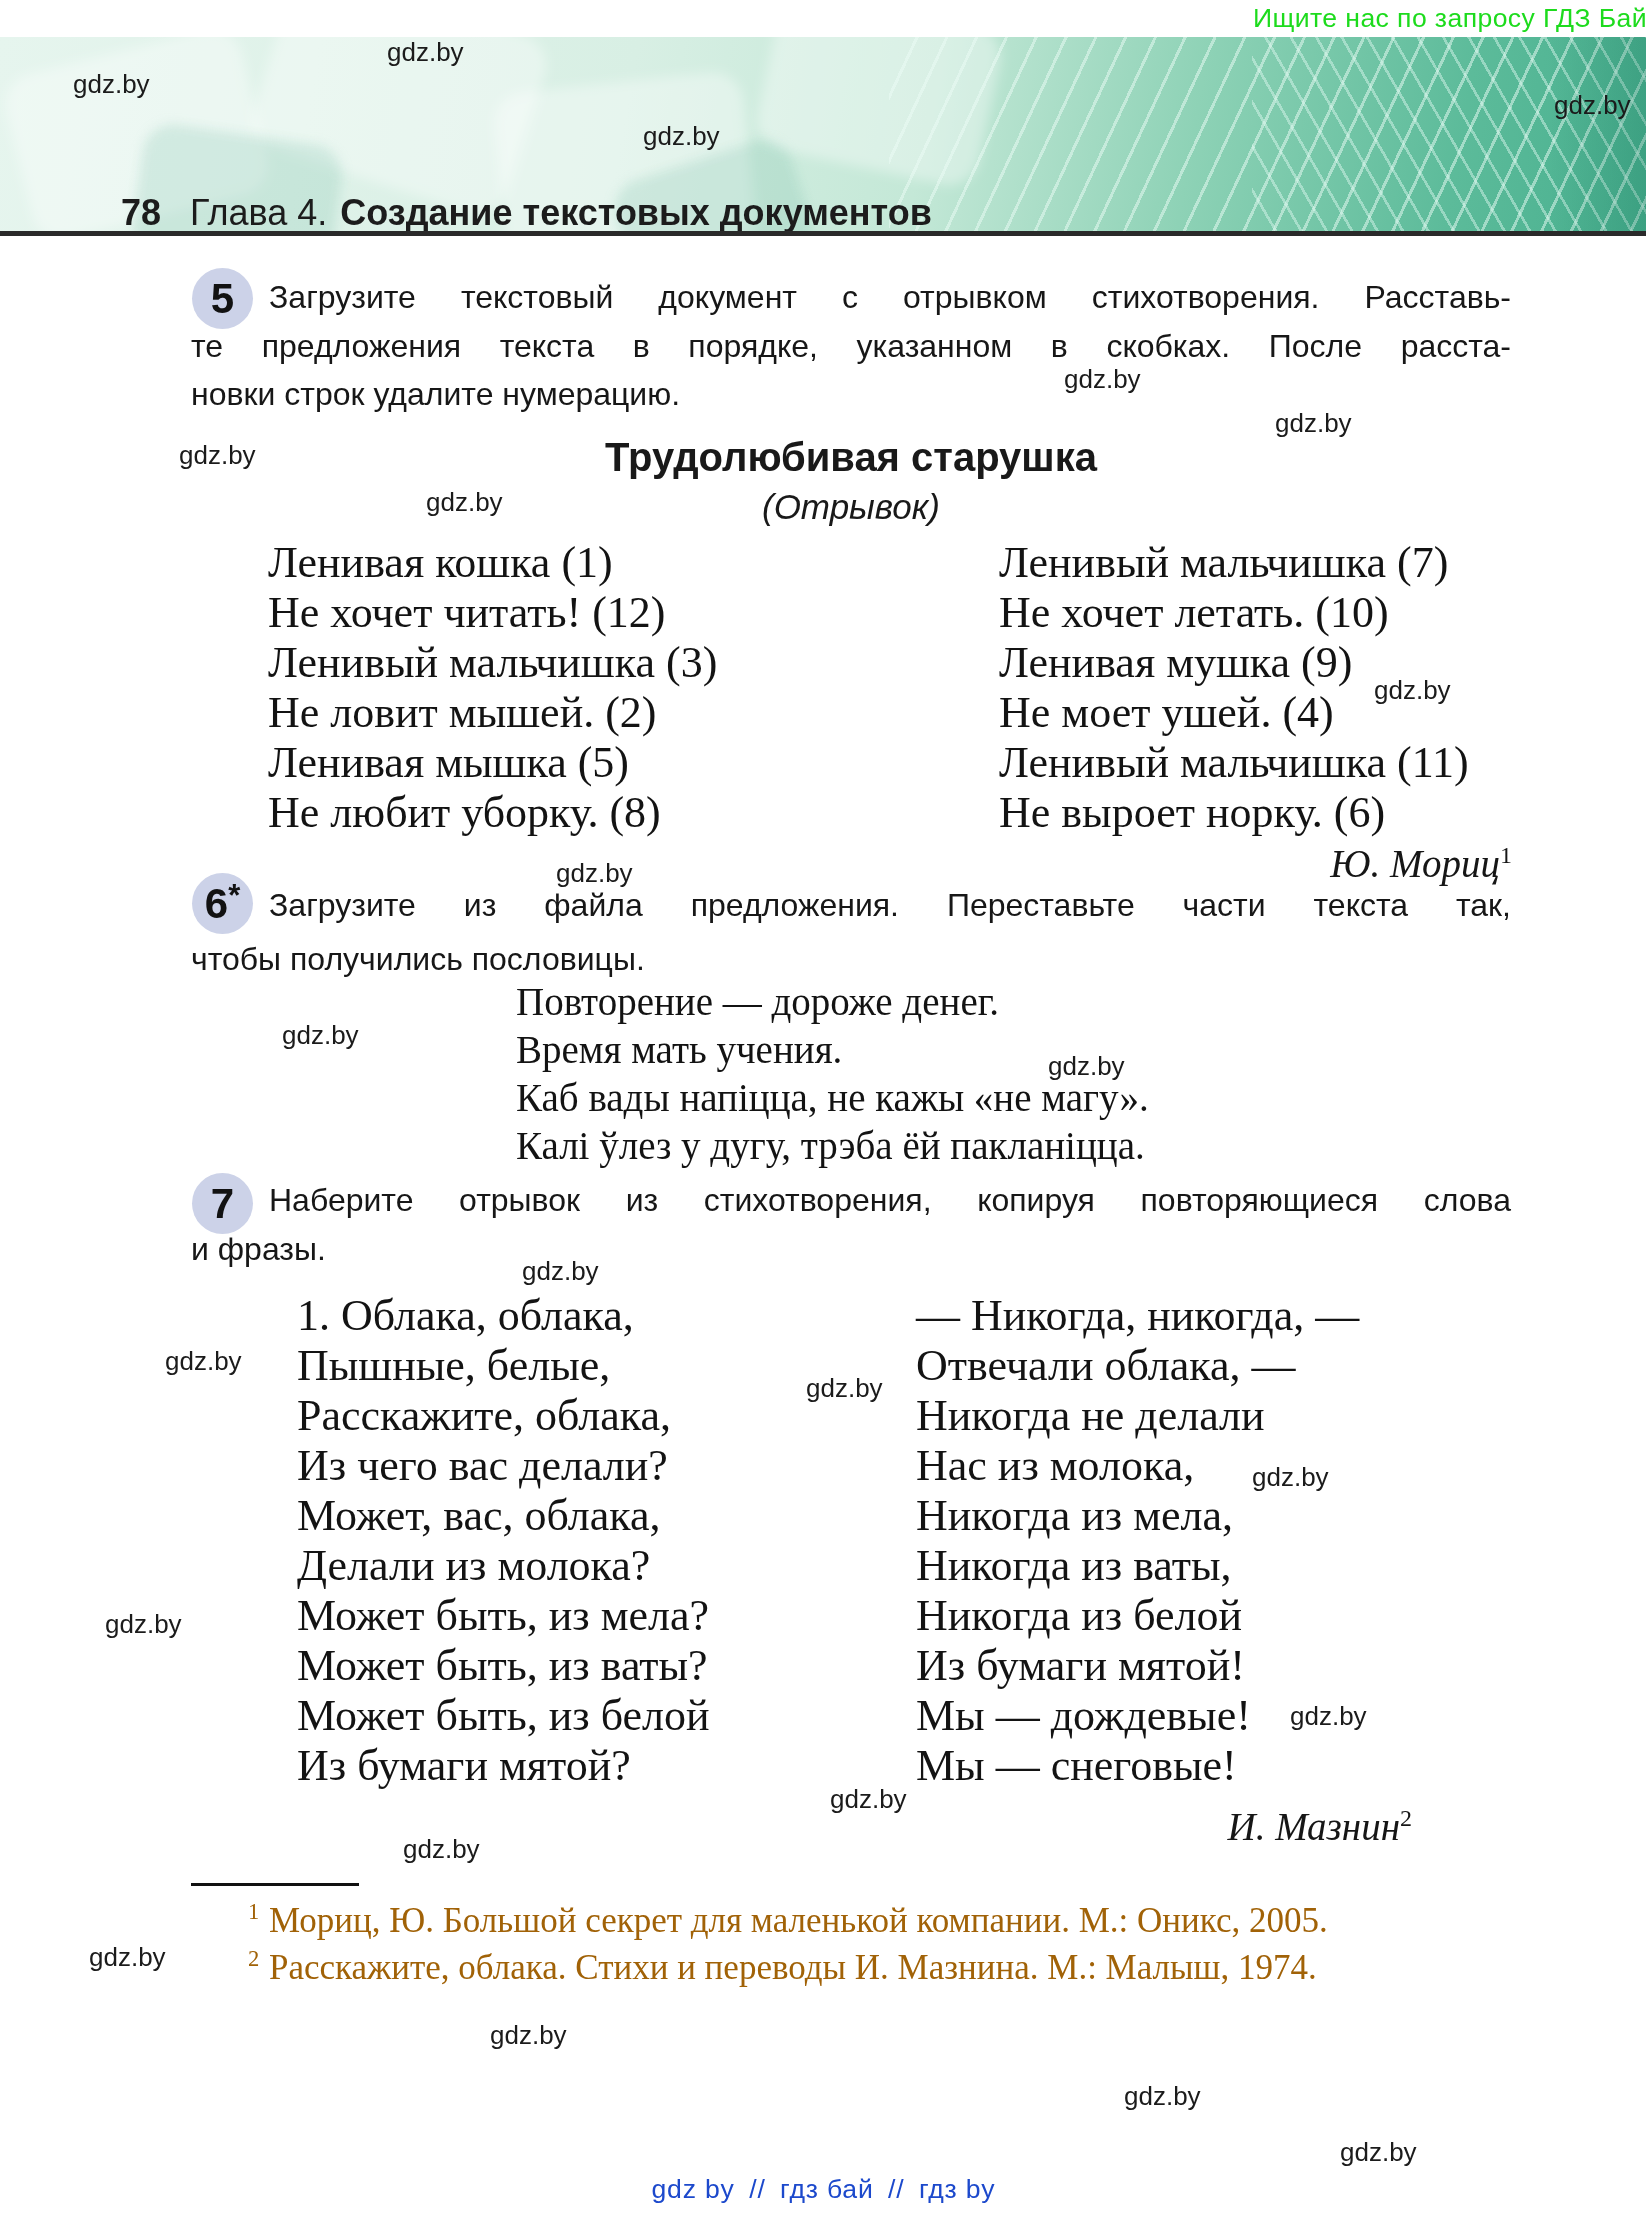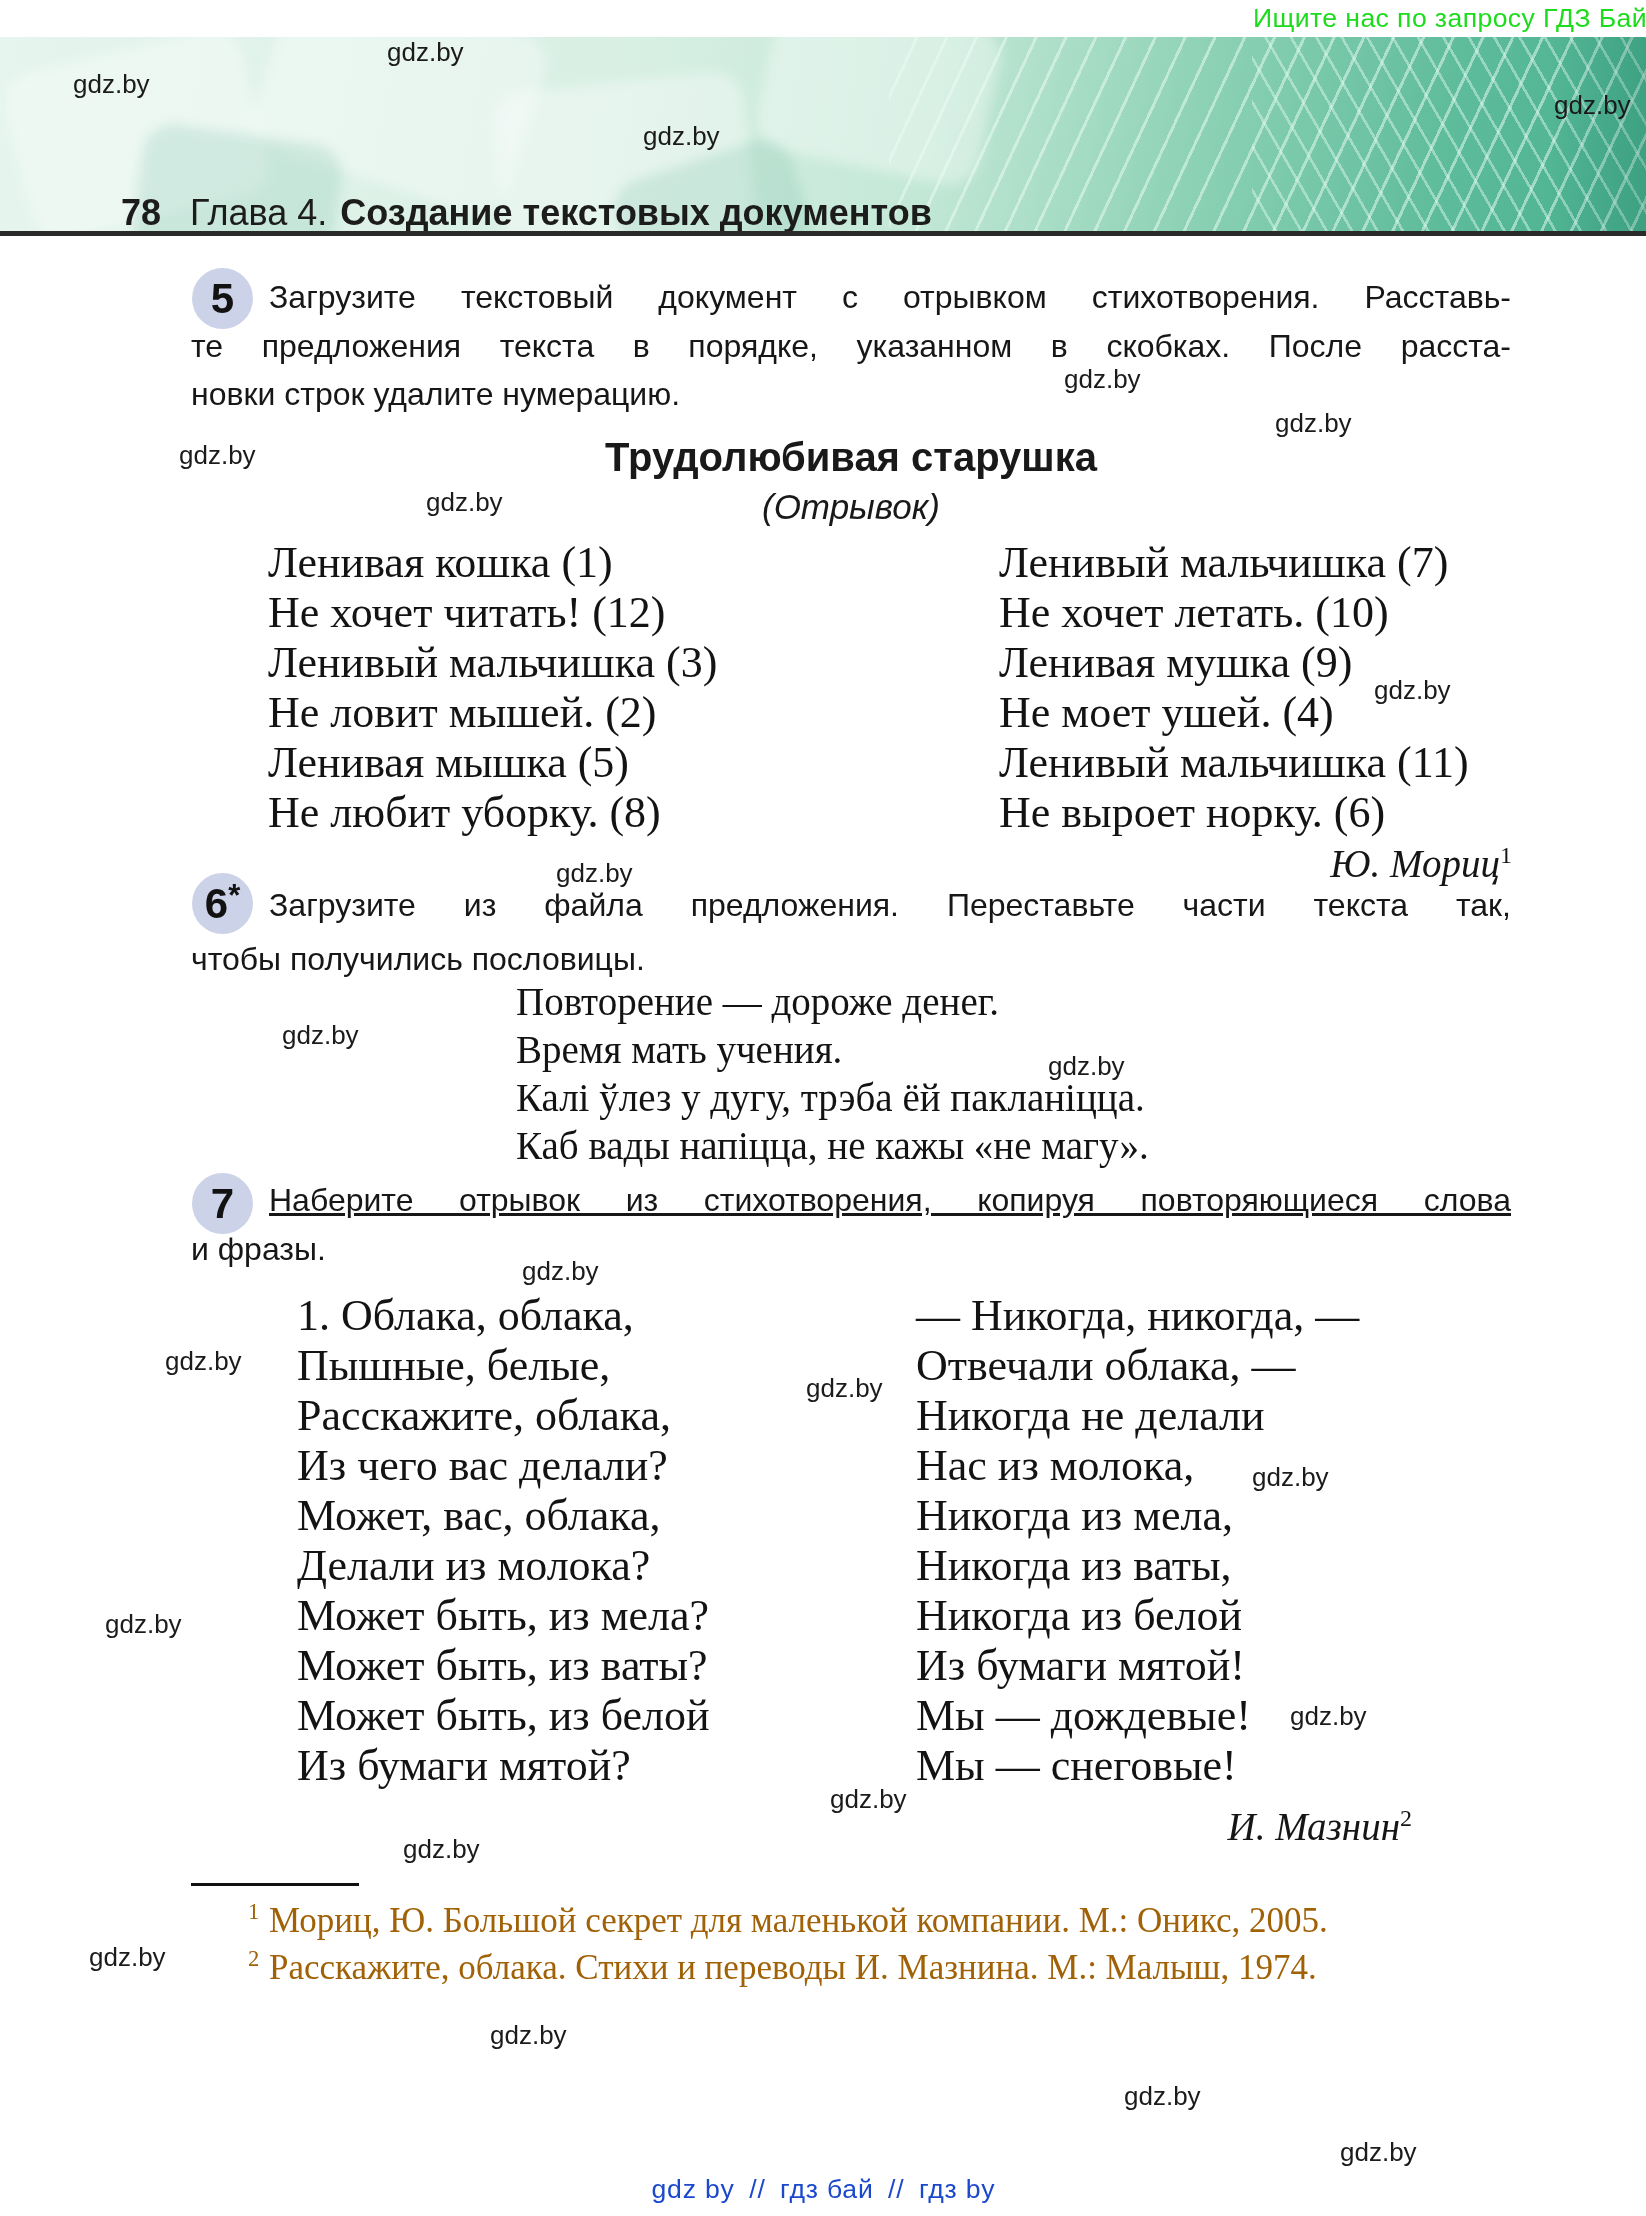--- a/index.html
+++ b/index.html
@@ -36,21 +36,21 @@
   .badge .star{font-size:31px;align-self:flex-start;margin-top:4.8px;}
 
   
   .inst{position:absolute;font-size:32px;line-height:45px;color:#171717;white-space:nowrap;}
   .jfull{text-align:justify;text-align-last:justify;white-space:normal;}
   #ex5-l1{left:269px;top:275px;width:1242px;}
   #ex5-l2{left:191px;top:324px;width:1320px;}
   #ex5-l3{left:191px;top:372px;}
   #ex6-l1{left:269px;top:883px;width:1242px;}
   #ex6-l2{left:191px;top:937px;}
-  #ex7-l1{left:269px;top:1178px;width:1242px;text-decoration:underline;}
+  #ex7-l1{left:269px;top:1178px;width:1242px;}
   #ex7-l2{left:191px;top:1227px;}
 
   
   .poem-title{position:absolute;left:191px;top:435px;width:1320px;text-align:center;
               font-weight:bold;font-size:40px;color:#191919;}
   .poem-subtitle{position:absolute;left:191px;top:487px;width:1320px;text-align:center;
               font-style:italic;font-size:35px;color:#191919;}
 
   
   .poem{position:absolute;font-family:"Liberation Serif",serif;font-size:44px;color:#131313;white-space:nowrap;}
@@ -141,22 +141,22 @@
   <div class="badge" id="badge6">
     <span>6</span>
       <span class="star">*</span>
   </div>
   <div class="inst jfull" id="ex6-l1">Загрузите из файла предложения. Переставьте части текста так,</div>
   <div class="inst" id="ex6-l2">чтобы получились пословицы.</div>
 
   <div class="poem" id="proverbs">
       <div class="pl59">Повторение — дороже денег.</div>
       <div class="pl59">Время мать учения.</div>
+      <div class="pl59">Каб вады напіцца, не кажы «не магу».</div>
       <div class="pl59">Калі ўлез у дугу, трэба ёй пакланіцца.</div>
-      <div class="pl59">Каб вады напіцца, не кажы «не магу».</div>
     </div>
 
   <div class="badge" id="badge7">
     <span>7</span>
   </div>
   <div class="inst jfull" id="ex7-l1">Наберите отрывок из стихотворения, копируя повторяющиеся слова</div>
   <div class="inst" id="ex7-l2">и фразы.</div>
 
   <div class="poem" id="poem7-left">
       <div class="pl62">1. Облака, облака,</div>

